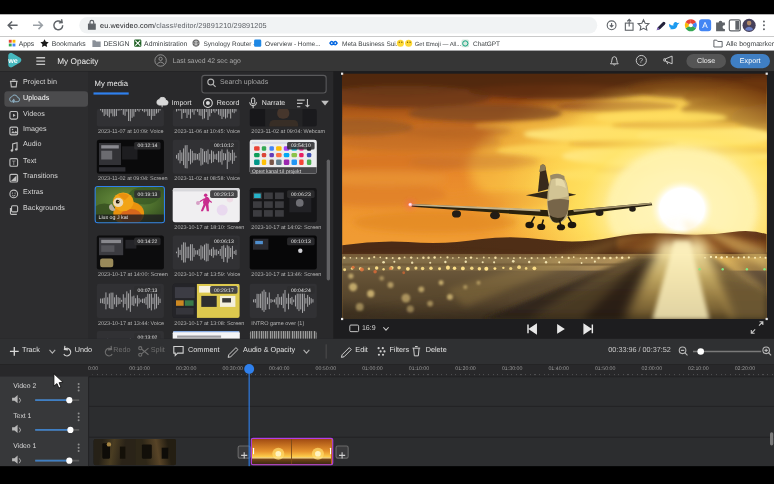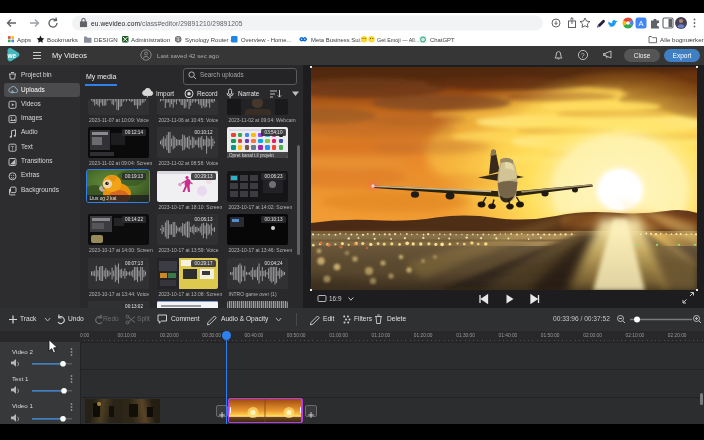--- a/index.html
+++ b/index.html
@@ -121,21 +121,21 @@
     <circle cx="146" cy="9" r="5.2" stroke="#999" fill="none" stroke-width="0.8"></circle>
     <circle cx="146" cy="7.5" r="1.5" fill="none" stroke="#999" stroke-width="0.8"></circle>
     <path d="M143 12.5 a3.2 3.2 0 0 1 6 0" fill="none" stroke="#999" stroke-width="0.8"></path>
 
     <path d="M555 12 h7 q-1.2 -1 -1.2 -3 q0 -3.5 -2.3 -3.5 q-2.3 0 -2.3 3.5 q0 2 -1.2 3z M557.5 12.5 a1.1 1.1 0 0 0 2 0" stroke="#c8c8c8" stroke-width="0.9" fill="none"></path>
     <circle cx="583" cy="9" r="4.6" stroke="#c8c8c8" stroke-width="0.9" fill="none"></circle>
     <text x="581" y="11.5" font-size="6.5" fill="#c8c8c8">?</text>
 
     <path d="M605 7.5 l6 -2.5 v7 l-6 -2.5z M605 7.5 h-1.5 v2 h1.5 M606 9.8 l1 2.5" stroke="#c8c8c8" stroke-width="0.9" fill="none"></path>
   </svg>
-  <div class="abs" style="left:52px;top:0;height:19px;line-height:19px;font-size:7.5px;color:#ececec;">My Videos</div>
+  <div class="abs" style="left:52px;top:0;height:19px;line-height:19px;font-size:7.5px;color:#ececec;">My Opacity</div>
   <div class="abs" style="left:157px;top:0;height:19px;line-height:19px;font-size:6.2px;color:#aaa;">Last saved 42 sec ago</div>
   <div class="abs" style="left:624px;top:3px;width:36px;height:13px;background:#555;border-radius:7px;text-align:center;line-height:13px;font-size:6.5px;color:#f0f0f0;">Close</div>
   <div class="abs" style="left:664px;top:3px;width:36px;height:13px;background:#3f7fc4;border-radius:7px;text-align:center;line-height:13px;font-size:6.5px;color:#fff;">Export</div>
 </div>
 
 <div class="abs" style="left:0;top:65px;width:704px;height:243px;background:#29292b;"></div>
 
 <div class="abs" id="sidebar" style="left:0;top:65px;width:80px;height:243px;background:#2d2d2f;">
   <div class="abs" style="left:4px;top:18px;width:76px;height:14px;background:#4b4b4d;border-radius:3px;"></div>
   <svg class="abs" style="left:0;top:0;" width="80" height="243" viewBox="0 0 80 243">

